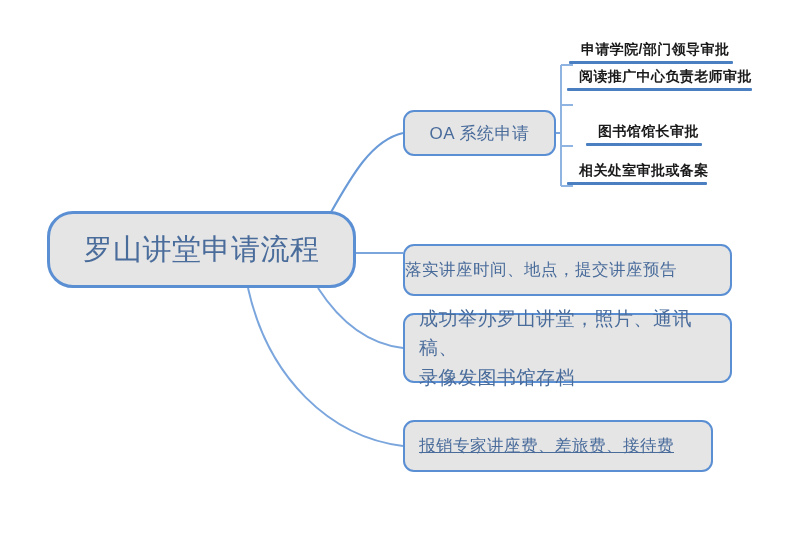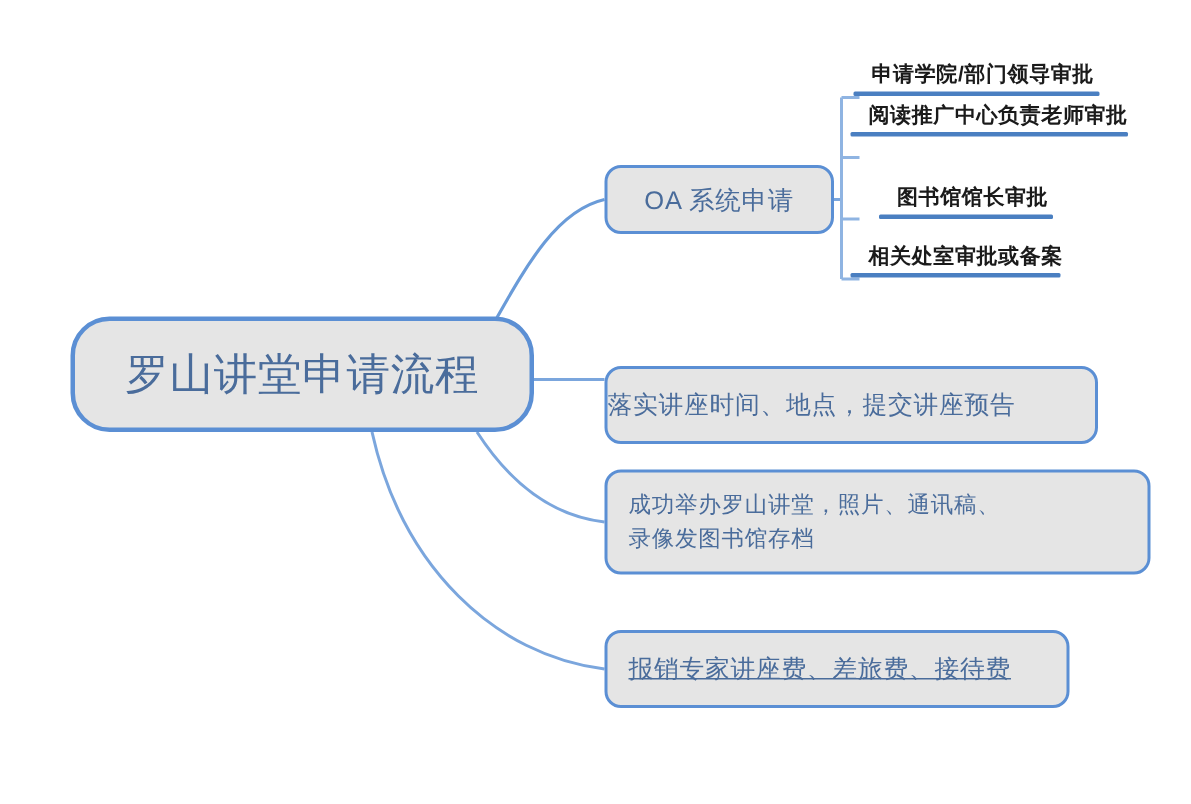--- a/index.html
+++ b/index.html
@@ -74,24 +74,24 @@
     width: 329px;
     height: 52px;
     padding: 0 0;
     font-size: 16.5px;
     margin-top: 16px;
   }
 
   #node-archive {
     left: 403px;
     top: 313px;
-    width: 364px;
+    width: 329px;
     height: 70px;
     padding: 0 14px;
-    font-size: 15px;
+    font-size: 19px;
     line-height: 1.55;
   }
 
   #node-reimburse {
     left: 403px;
     top: 420px;
     width: 310px;
     height: 52px;
     padding: 0 14px;
     font-size: 16.5px;

